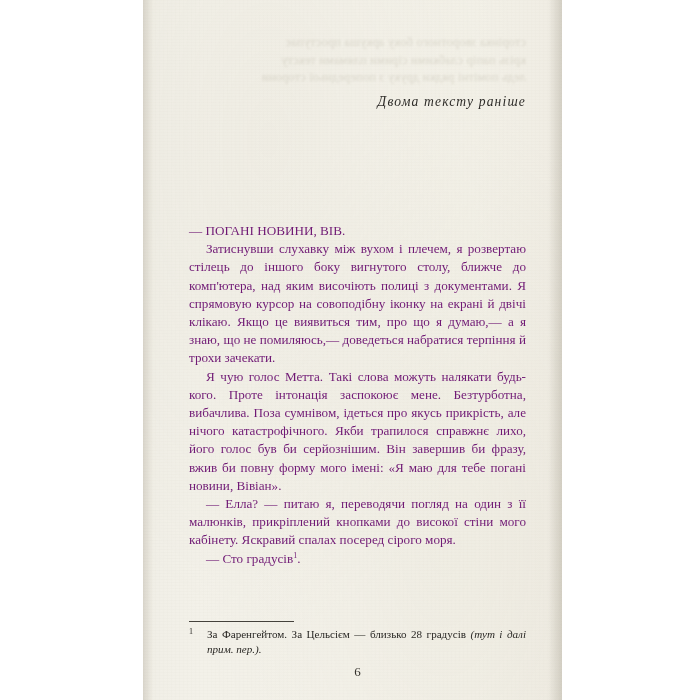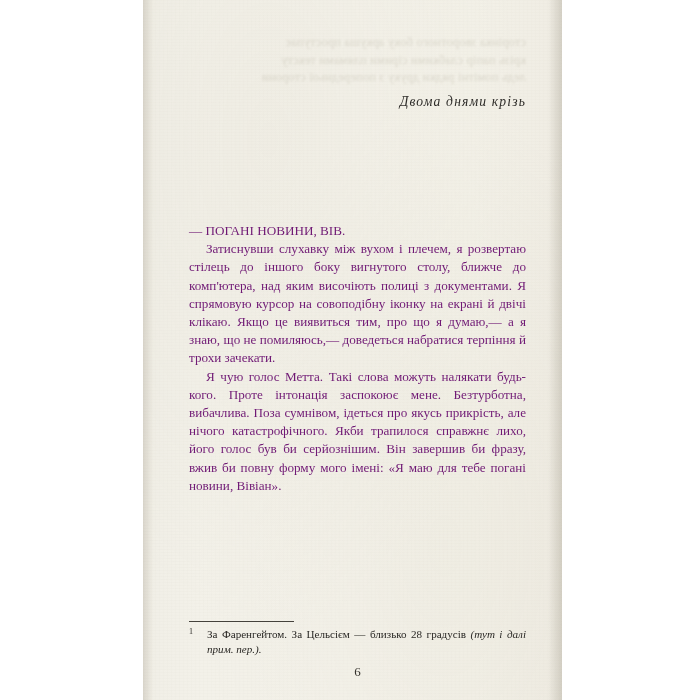--- a/index.html
+++ b/index.html
@@ -216,27 +216,29 @@
     <div>ледь помітні рядки друку з попередньої сторони</div>
   </div>
 
   <div class="gutter-left"></div>
   <div class="gutter-right"></div>
   <div class="edge-shadow-left"></div>
   <div class="edge-shadow-right"></div>
 
   <div class="typeblock">
 
-    <div class="running-head">Двома днями крізь</div>
+    <div class="running-head">Двома тексту раніше</div>
 
 
     <div class="body-copy">
       <p class="no-indent">— ПОГАНІ НОВИНИ, ВІВ.</p>
       <p>Затиснувши слухавку між вухом і плечем, я розвертаю стілець до іншого боку вигнутого столу, ближче до комп'ютера, над яким височіють полиці з документами. Я спрямовую курсор на совоподібну іконку на екрані й двічі клікаю. Якщо це виявиться тим, про що я думаю,— а я знаю, що не помиляюсь,— доведеться набратися терпіння й трохи зачекати.</p>
       <p>Я чую голос Метта. Такі слова можуть налякати будь-кого. Проте інтонація заспокоює мене. Безтурботна, вибачлива. Поза сумнівом, ідеться про якусь прикрість, але нічого катастрофічного. Якби трапилося справжнє лихо, його голос був би серйознішим. Він завершив би фразу, вжив би повну форму мого імені: «Я маю для тебе погані новини, Вівіан».</p>
+      <p>— Елла? — питаю я, переводячи погляд на один з її малюнків, прикріплений кнопками до високої стіни мого кабінету. Яскравий спалах посеред сірого моря.</p>
+      <p><span>— Сто градусів</span><sup class="fn-ref">1</sup>.</p>
     </div>
 
     <div class="footnote">
       <div class="rule"></div>
       <div class="fn-row">
         <span class="fn-marker">1</span><span>За Фаренгейтом. За Цельсієм — близько 28 градусів </span><span class="fn-italic">(тут і далі прим. пер.).</span>
       </div>
     </div>
 
     <div class="folio">6</div>

